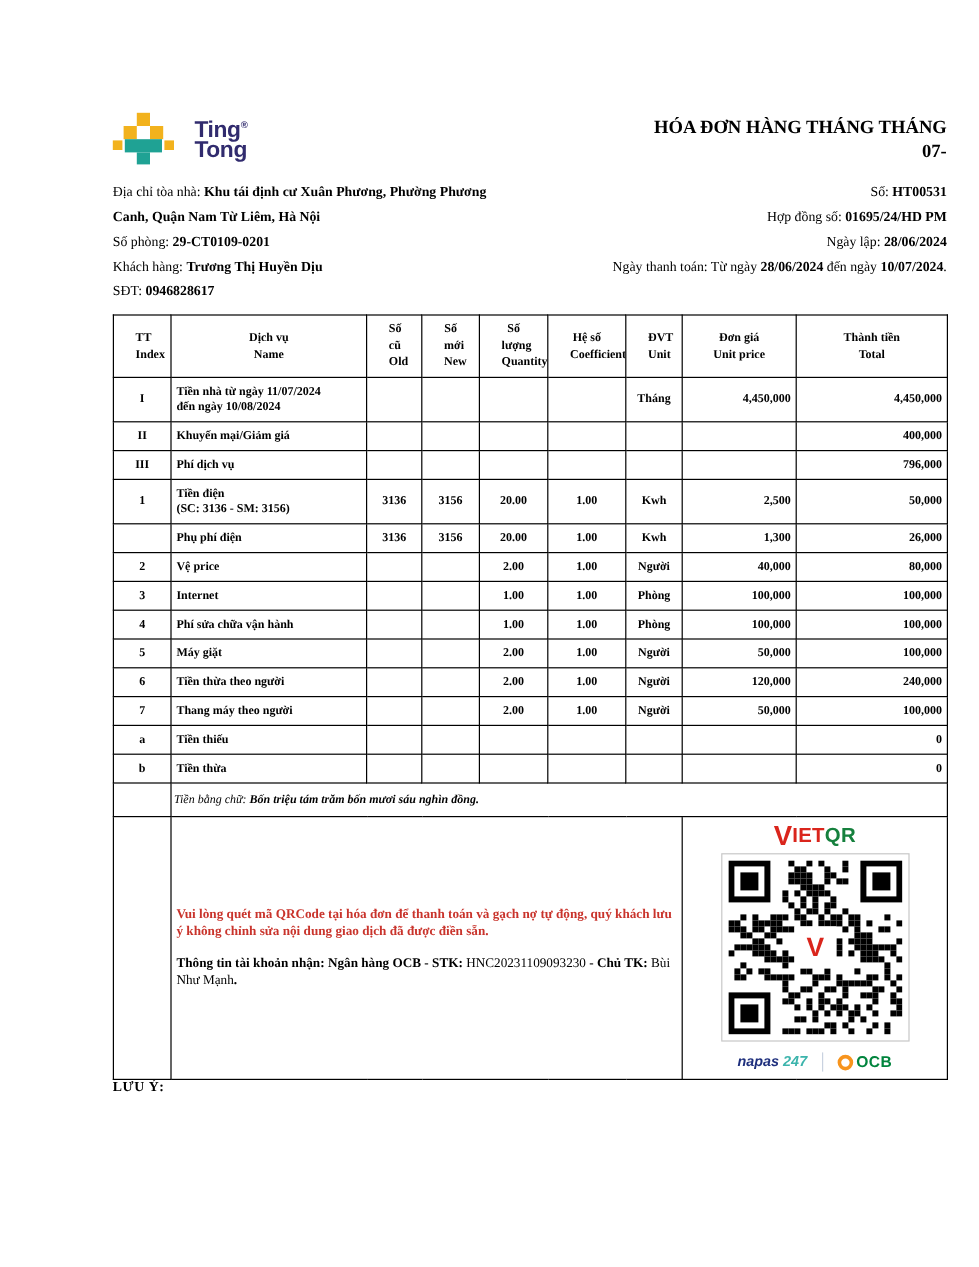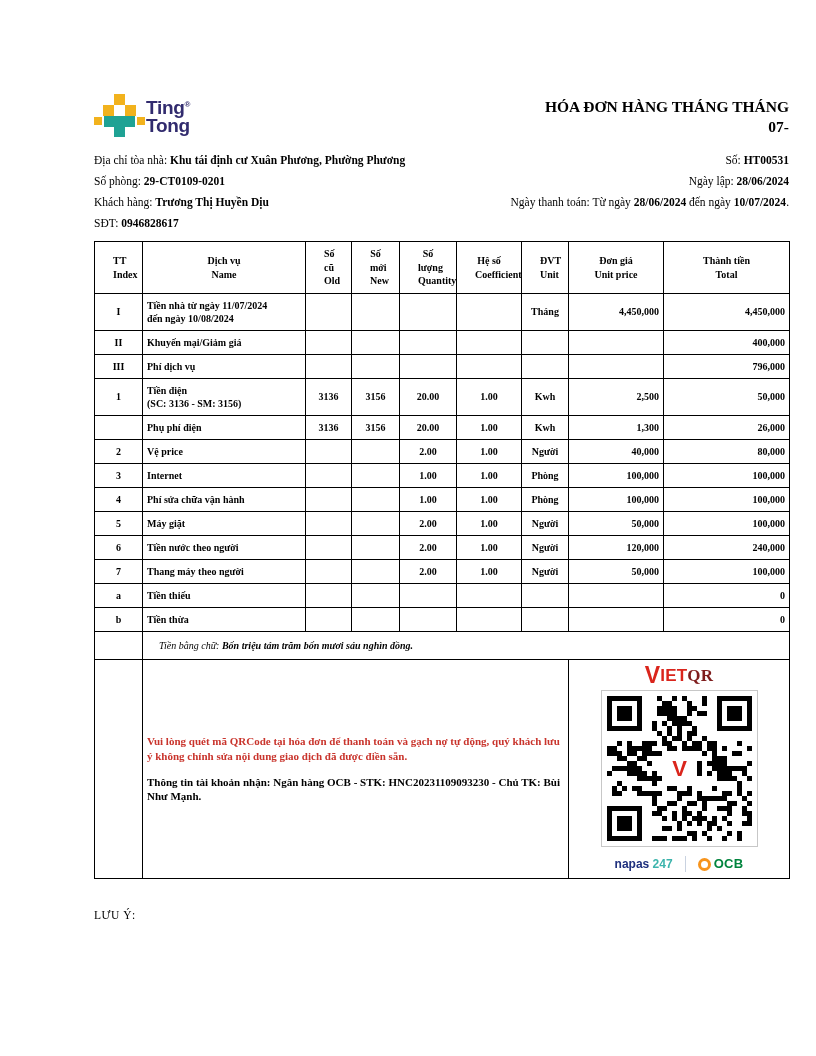--- a/index.html
+++ b/index.html
@@ -2,21 +2,21 @@
 <html><head>
 <meta charset="utf-8">
 <style>
   html,body{margin:0;padding:0;}
   body{width:816px;height:1056px;background:#fff;font-family:"Liberation Serif",serif;color:#000;}
   .page{position:relative;width:816px;height:1056px;overflow:hidden;background:#fff;}
   .content{position:absolute;left:94px;top:94px;width:695px;}
 
   
   .header{display:flex;justify-content:space-between;align-items:flex-start;}
-  .logo{display:flex;align-items:center;gap:2px;}
+  .logo{display:flex;align-items:center;gap:18px;}
   .logo-icon{position:relative;width:50px;height:42px;}
   .logo-icon .sq{position:absolute;}
   .sq.y{background:#F2B21D;}
   .sq.t{background:#1FA294;}
   .sq1{left:20px;top:0;width:11px;height:11px;}
   .sq2{left:9px;top:11px;width:11px;height:11px;}
   .sq3{left:31px;top:11px;width:11px;height:11px;}
   .sq4{left:0;top:23px;width:8px;height:8px;}
   .sq5{left:43px;top:23px;width:8px;height:8px;}
   .sq6{left:10px;top:22px;width:31px;height:11px;}
@@ -33,41 +33,41 @@
 
   
   table.invoice{border-collapse:collapse;width:695px;margin-top:8px;font-size:10px;table-layout:fixed;}
   table.invoice th,table.invoice td{border:1px solid #000;vertical-align:middle;overflow:hidden;}
   table.invoice th{text-align:center;font-weight:bold;padding:5px 18px;line-height:1.35;}
   table.invoice td{padding:5px 4px;font-weight:bold;line-height:1.3;}
   td.c-tt{text-align:center;}
   td.c-name{text-align:left;white-space:pre-line;padding-left:6px;}
   td.c-old,td.c-new,td.c-qty,td.c-coef,td.c-unit{text-align:center;}
   td.c-price,td.c-total{text-align:right;padding-right:5px;}
-  tr.words-row td{font-weight:normal;font-style:italic;padding:7px 16px;}
+  tr.words-row td{font-weight:normal;font-style:italic;padding:7px 2px;}
   tr.words-row .amount{font-weight:bold;}
   tr.qr-row{height:200px;}
   td.qr-text-cell{padding:10px 12px;font-weight:normal;font-size:11px;line-height:1.55;vertical-align:middle;}
   .note-red{color:#C9342C;margin:0 0 12px 0;}
   .account{margin:0;}
-  .account b{font-weight:bold;}
+  .account b{font-weight:normal;}
   td.qr-cell{padding:4px;text-align:center;vertical-align:middle;font-weight:normal;}
   .vietqr-logo{font-family:"Liberation Sans",sans-serif;font-weight:bold;font-size:17px;line-height:20px;letter-spacing:0.2px;}
   .vietqr-logo .v{color:#DA251C;font-size:23px;vertical-align:-2px;}
   .vietqr-logo .iet{color:#DA251C;}
-  .vietqr-logo .qr{color:#7f1d1d;font-family:Liberation Serif, serif;}
+  .vietqr-logo .qr{color:#15803d;}
   .qr-box{display:inline-block;border:1px solid #c7c7c7;background:#fff;padding:5px;margin-top:4px;line-height:0;}
   .brands{display:flex;align-items:center;justify-content:center;gap:12px;margin-top:9px;font-family:"Liberation Sans",sans-serif;}
-  .napas{font-weight:bold;font-size:12px;color:#1E2F7D;}
+  .napas{font-weight:bold;font-style:italic;font-size:12px;color:#1E2F7D;}
   .napas .n247{color:#3CB4AC;}
   .brand-divider{width:1px;height:16px;background:#c9d2e0;}
   .ocb{display:flex;align-items:center;gap:3px;font-weight:bold;font-size:13px;color:#00843D;letter-spacing:0.3px;}
   .ocb-ring{width:7px;height:7px;border:3.5px solid #F7941D;border-radius:50%;display:inline-block;}
 
-  .footer-note{margin-top:30px;font-weight:normal;font-size:11.5px;letter-spacing:0.5px;}
+  .footer-note{font-weight:bold;font-size:11.5px;letter-spacing:0.5px;}
 </style>
 </head>
 <body>
 
 <div class="page">
   <div class="content">
 
     <div class="header">
       <div class="logo">
         <div class="logo-icon">
@@ -88,20 +88,24 @@
         <div>HÓA ĐƠN HÀNG THÁNG THÁNG 07-</div>
       </div>
     </div>
 
     <div class="info">
       <div class="info-line">
         <span class="l"><span>Địa chỉ tòa nhà: </span><b>Khu tái định cư Xuân Phương, Phường Phương</b></span>
         <span class="r"><span>Số: </span><b>HT00531</b></span>
       </div>
       <div class="info-line">
+        <span class="l"><b>Canh, Quận Nam Từ Liêm, Hà Nội</b></span>
+        <span class="r"><span>Hợp đồng số: </span><b>01695/24/HD PM</b></span>
+      </div>
+      <div class="info-line">
         <span class="l"><span>Số phòng: </span><b>29-CT0109-0201</b></span>
         <span class="r"><span>Ngày lập: </span><b>28/06/2024</b></span>
       </div>
       <div class="info-line">
         <span class="l"><span>Khách hàng: </span><b>Trương Thị Huyền Dịu</b></span>
         <span class="r"><span>Ngày thanh toán: Từ ngày </span><b>28/06/2024</b><span> đến ngày </span><b>10/07/2024</b><span>.</span></span>
       </div>
       <div class="info-line">
         <span class="l"><span>SĐT: </span><b>0946828617</b></span>
         <span class="r"></span>
@@ -257,21 +261,21 @@
             <td class="c-old"></td>
             <td class="c-new"></td>
             <td class="c-qty">2.00</td>
             <td class="c-coef">1.00</td>
             <td class="c-unit">Người</td>
             <td class="c-price">50,000</td>
             <td class="c-total">100,000</td>
           </tr>
           <tr>
             <td class="c-tt">6</td>
-            <td class="c-name">Tiền nước theo người</td>
+            <td class="c-name">Tiền thừa theo người</td>
             <td class="c-old"></td>
             <td class="c-new"></td>
             <td class="c-qty">2.00</td>
             <td class="c-coef">1.00</td>
             <td class="c-unit">Người</td>
             <td class="c-price">120,000</td>
             <td class="c-total">240,000</td>
           </tr>
           <tr>
             <td class="c-tt">7</td>

